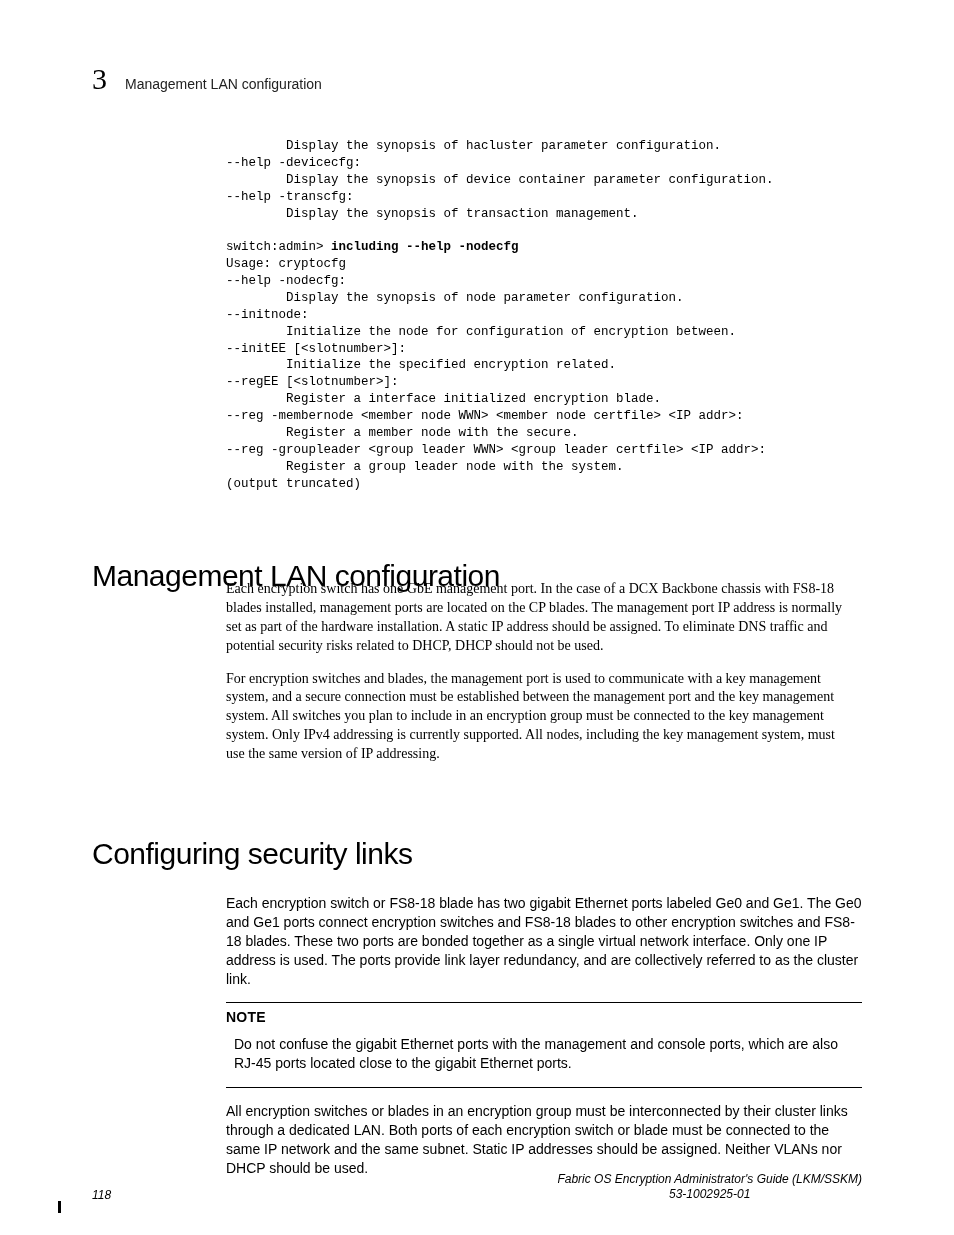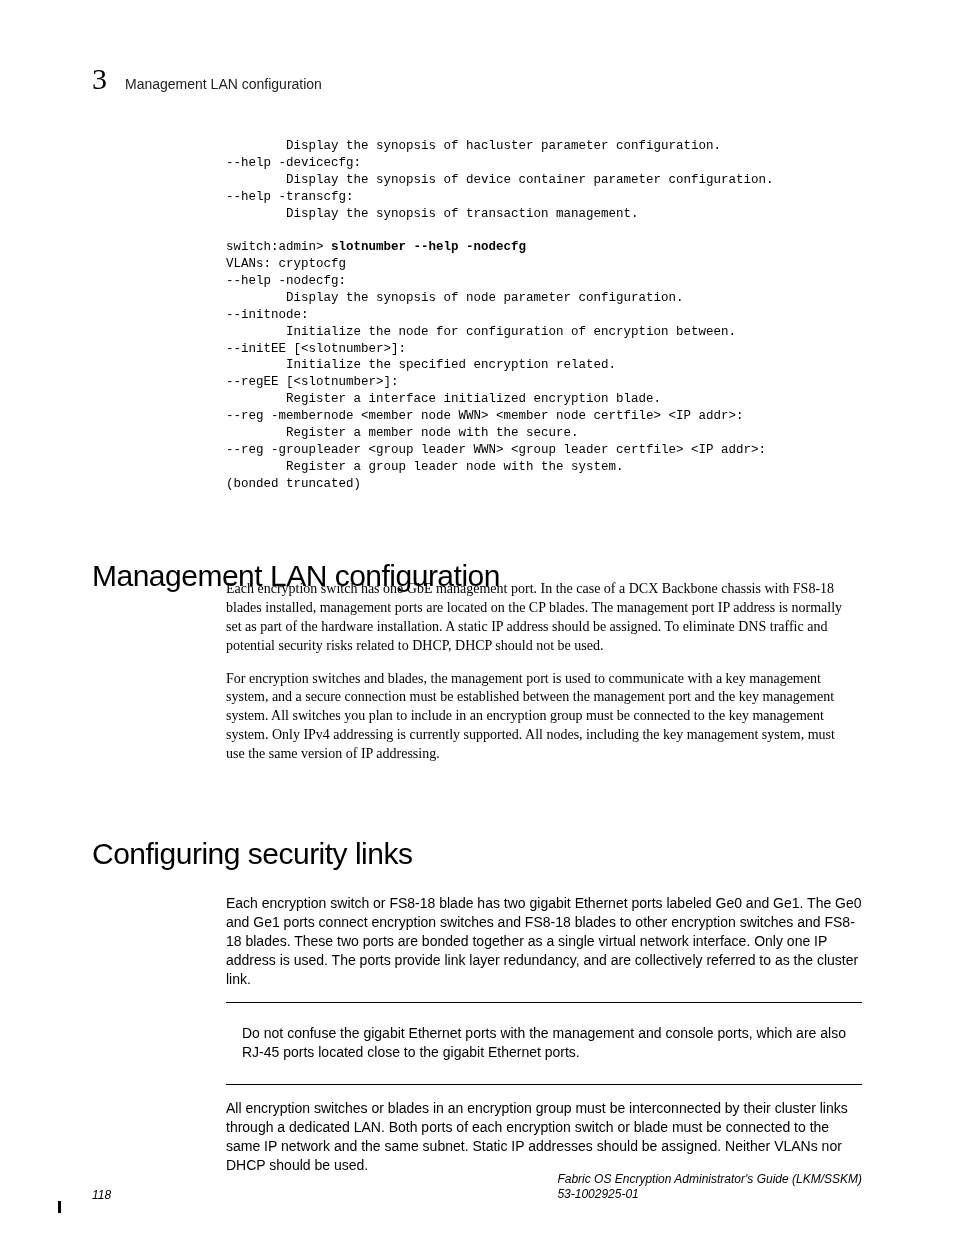--- a/index.html
+++ b/index.html
@@ -75,35 +75,35 @@
     font-size: 14px;
     letter-spacing: 0.2px;
     margin: 0 0 2px 0;
   }
   .note-block {
     border-top: 1px solid #000;
     border-bottom: 1px solid #000;
     padding: 5px 0 6px 0;
     margin: 0 0 14px 0;
   }
-  .note-block p { margin: 16px; }
+  .note-block p { margin: 8px; }
 
   .footer {
     position: absolute;
     left: 92px;
     right: 92px;
     bottom: 33px;
     display: flex;
     justify-content: space-between;
     align-items: flex-end;
     font-size: 12px;
     font-style: italic;
   }
   .footer .pgnum { }
-  .footer .doc { text-align: left; line-height: 1.25; margin-left: 8px; }
+  .footer .doc { text-align: center; line-height: 1.25; margin-left: 8px; }
 
   .changebar {
     position: absolute;
     left: 58px;
     bottom: 22px;
     width: 3px;
     height: 12px;
     background: #000;
   }
 </style>
@@ -116,46 +116,47 @@
     <span class="chapter-num">3</span>
     <span class="header-title">Management LAN configuration</span>
   </div>
 
   <div class="code-block"><span>        Display the synopsis of hacluster parameter configuration.</span>
 <span>--help -devicecfg:</span>
 <span>        Display the synopsis of device container parameter configuration.</span>
 <span>--help -transcfg:</span>
 <span>        Display the synopsis of transaction management.</span>
 <span></span>
-<span>switch:admin&gt; </span><span class="bold">slotnumber --help -nodecfg</span>
-<span>VLANs: cryptocfg</span>
+<span>switch:admin&gt; </span><span class="bold">including --help -nodecfg</span>
+<span>Usage: cryptocfg</span>
 <span>--help -nodecfg:</span>
 <span>        Display the synopsis of node parameter configuration.</span>
 <span>--initnode:</span>
 <span>        Initialize the node for configuration of encryption between.</span>
 <span>--initEE [&lt;slotnumber&gt;]:</span>
 <span>        Initialize the specified encryption related.</span>
 <span>--regEE [&lt;slotnumber&gt;]:</span>
 <span>        Register a interface initialized encryption blade.</span>
 <span>--reg -membernode &lt;member node WWN&gt; &lt;member node certfile&gt; &lt;IP addr&gt;:</span>
 <span>        Register a member node with the secure.</span>
 <span>--reg -groupleader &lt;group leader WWN&gt; &lt;group leader certfile&gt; &lt;IP addr&gt;:</span>
 <span>        Register a group leader node with the system.</span>
-<span>(bonded truncated)</span></div>
+<span>(output truncated)</span></div>
 
   <h2 class="section-heading sec1">Management LAN configuration</h2>
   <div class="sec1-body">
     <p>Each encryption switch has one GbE management port. In the case of a DCX Backbone chassis with FS8-18 blades installed, management ports are located on the CP blades. The management port IP address is normally set as part of the hardware installation. A static IP address should be assigned. To eliminate DNS traffic and potential security risks related to DHCP, DHCP should not be used.</p>
     <p>For encryption switches and blades, the management port is used to communicate with a key management system, and a secure connection must be established between the management port and the key management system. All switches you plan to include in an encryption group must be connected to the key management system. Only IPv4 addressing is currently supported. All nodes, including the key management system, must use the same version of IP addressing.</p>
   </div>
 
   <h2 class="section-heading sec2">Configuring security links</h2>
   <div class="sec2-body">
     <p>Each encryption switch or FS8-18 blade has two gigabit Ethernet ports labeled Ge0 and Ge1. The Ge0 and Ge1 ports connect encryption switches and FS8-18 blades to other encryption switches and FS8-18 blades. These two ports are bonded together as a single virtual network interface. Only one IP address is used. The ports provide link layer redundancy, and are collectively referred to as the cluster link.</p>
     <div class="note-block">
+      <div class="note-label">NOTE</div>
       <p>Do not confuse the gigabit Ethernet ports with the management and console ports, which are also RJ-45 ports located close to the gigabit Ethernet ports.</p>
     </div>
     <p>All encryption switches or blades in an encryption group must be interconnected by their cluster links through a dedicated LAN. Both ports of each encryption switch or blade must be connected to the same IP network and the same subnet. Static IP addresses should be assigned. Neither VLANs nor DHCP should be used.</p>
   </div>
 
   <div class="footer">
     <div class="pgnum">118</div>
     <div class="doc">
       <div>Fabric OS Encryption Administrator's Guide  (LKM/SSKM)</div>
       <div>53-1002925-01</div>

